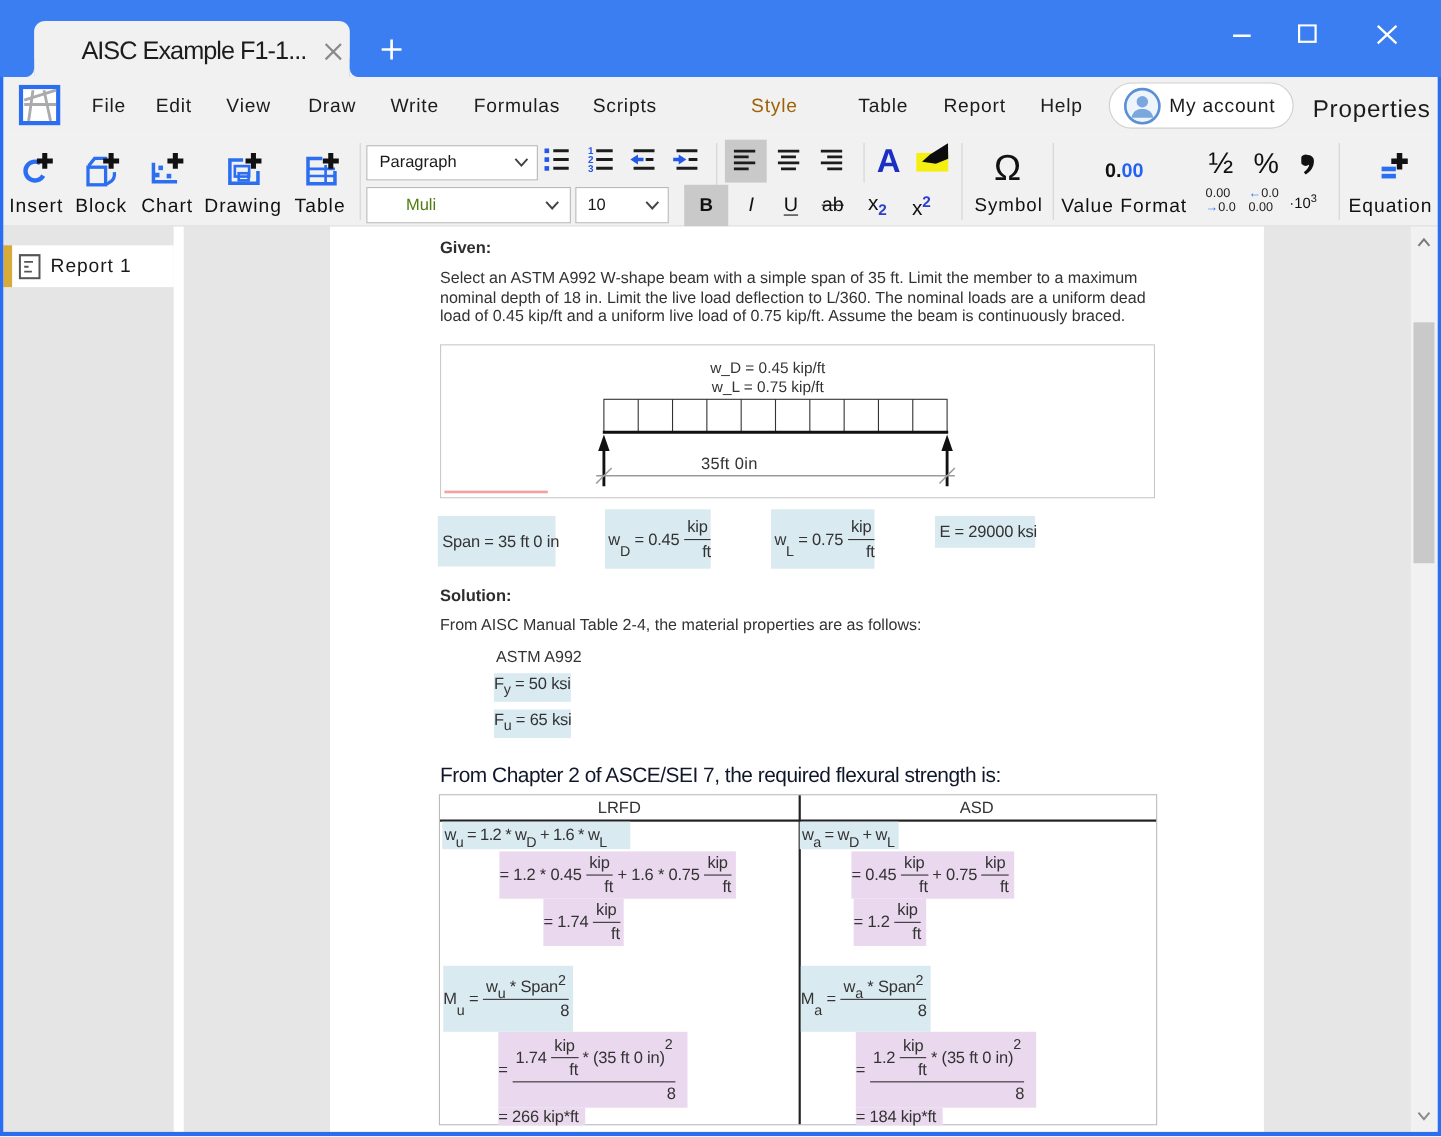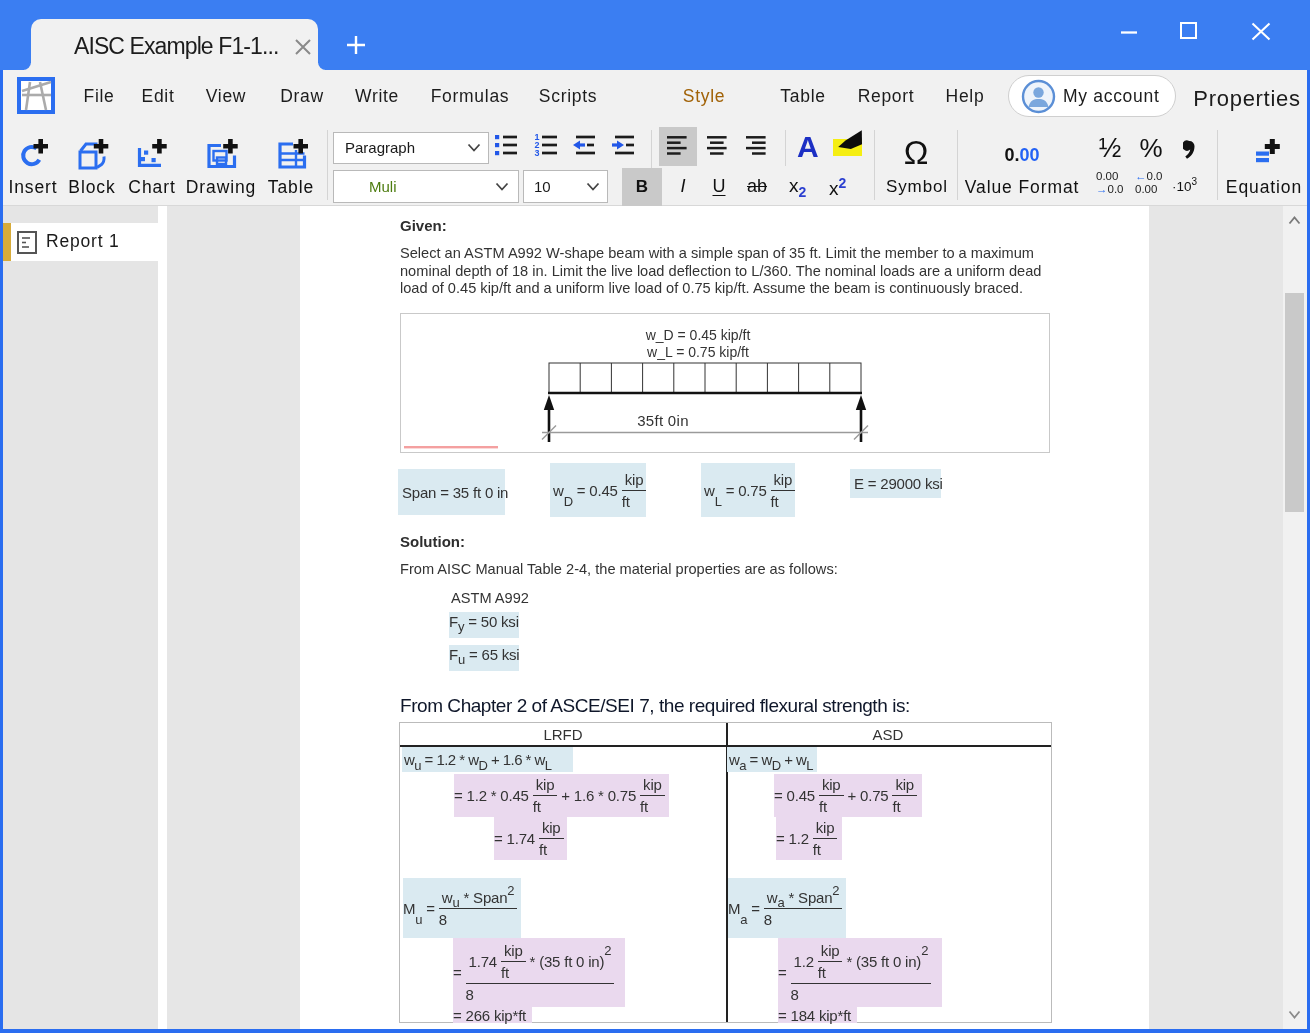--- a/index.html
+++ b/index.html
@@ -1,21 +1,21 @@
 <!DOCTYPE html>
 <html><head>
 <meta charset="utf-8">
 <style>
 * { margin:0; padding:0; box-sizing:border-box; }
 html,body { width:1310px; height:1034px; overflow:hidden; }
 body { font-family:"Liberation Sans", sans-serif; position:relative; background:#fff; }
 .abs { position:absolute; }
 .ctr { transform:translateX(-50%); white-space:nowrap; }
 
-.fr { display:flex; flex-direction:column; align-items:flex-start; margin:0 4px; }
+.fr { display:flex; flex-direction:column; align-items:flex-end; margin:0 4px; }
 .fr > .n { display:flex; align-items:center; padding:0 3px 2px; border-bottom:1.4px solid #333; }
 .fr > .d { padding-top:2px; }
 sub.s { font-size:13px; position:relative; top:6px; line-height:0; }
 sup.s { font-size:13px; position:relative; top:-6.5px; line-height:0; }
 .hlb { background:#daeaf1; }
 .hlp { background:#ead9ee; }
 .eq { display:flex; align-items:center; white-space:nowrap; color:#333; font-size:15px; letter-spacing:-0.2px; }
 </style>
 </head>
 <body>

